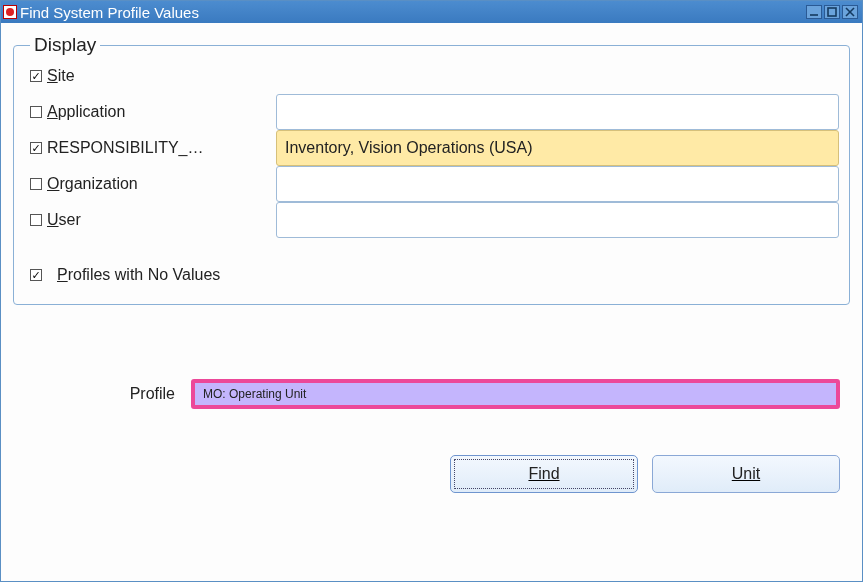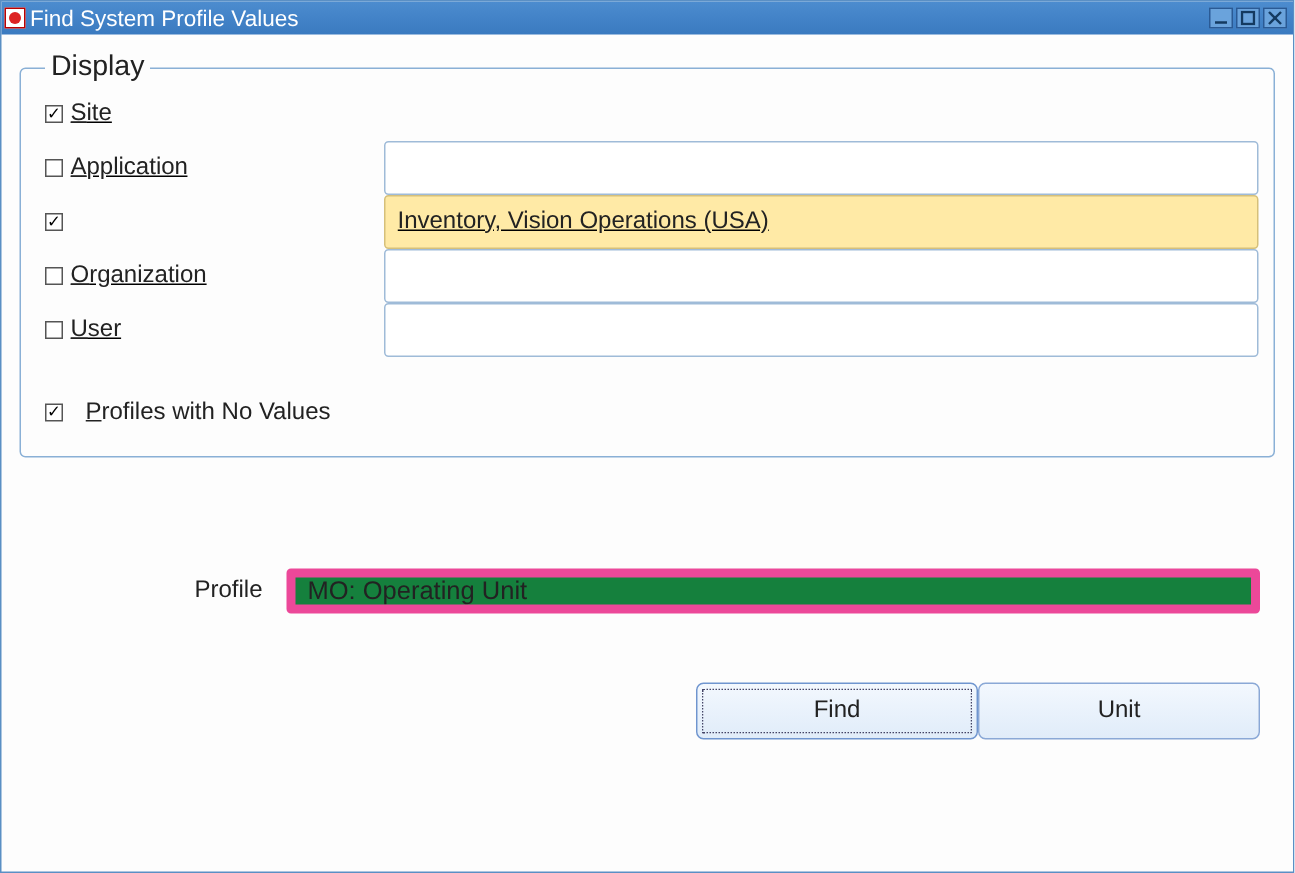--- a/index.html
+++ b/index.html
@@ -87,21 +87,20 @@
     background: #fdfdfd;
     padding: 0 4px;
     font-size: 19px;
     color: #222;
   }
 
   .row {
     display: flex;
     align-items: center;
     height: 36px;
-    text-decoration: underline;
   }
   .row-check {
     width: 230px;
     display: flex;
     align-items: center;
     gap: 5px;
     padding-left: 4px;
   }
   .chk {
     width: 12px;
@@ -135,20 +134,21 @@
     flex: 1;
     height: 30px;
     border: 1px solid #9fbbd8;
     border-radius: 3px;
     background: #fff;
     padding: 17px 8px;
     font-size: 16px;
     font-family: inherit;
     color: #222;
     outline: none;
+    margin-left: 20px;
   }
   .text-input.highlight {
     background: #ffeaa6;
     border-color: #d6c07a;
   }
 
   .profiles-row {
     margin-top: 28px;
     padding-left: 4px;
     display: flex;
@@ -165,35 +165,37 @@
   .profile-label {
     width: 168px;
     text-align: right;
     padding-right: 16px;
     font-size: 16px;
     color: #222;
   }
   .profile-input {
     flex: 1;
     height: 30px;
-    border: 6px solid #ec4899;
+    border: 4px solid #ec4899;
     border-radius: 3px;
-    background: #15803d;
+    background: #c4b5fd;
     padding: 3px 8px;
-    font-size: 17px;
+    font-size: 12px;
     font-family: inherit;
     color: #222;
     outline: none;
   }
 
   .button-row {
     margin-top: 30px;
     display: flex;
     justify-content: flex-end;
+    gap: 14px;
     padding-right: 10px;
+    text-decoration: underline;
   }
   .btn {
     width: 188px;
     height: 38px;
     border: 1px solid #8aa8d6;
     border-radius: 5px;
     background: linear-gradient(to bottom, #f3f8fe 0%, #e0ecf9 100%);
     font-size: 16px;
     color: #222;
     cursor: pointer;
@@ -250,20 +252,21 @@
         <div class="row-check">
           <span class="chk"></span>
           <span class="chk-label"><span class="mn">A</span>pplication</span>
         </div>
         <input class="text-input" type="text" value="" style="">
       </div>
 
       <div class="row">
         <div class="row-check">
           <span class="chk checked"></span>
+          <span class="chk-label">RESPONSIBILITY_…</span>
         </div>
         <input class="text-input highlight" type="text" value="Inventory, Vision Operations (USA)" style="">
       </div>
 
 
       <div class="row">
         <div class="row-check">
           <span class="chk"></span>
           <span class="chk-label"><span class="mn">O</span>rganization</span>
         </div>

